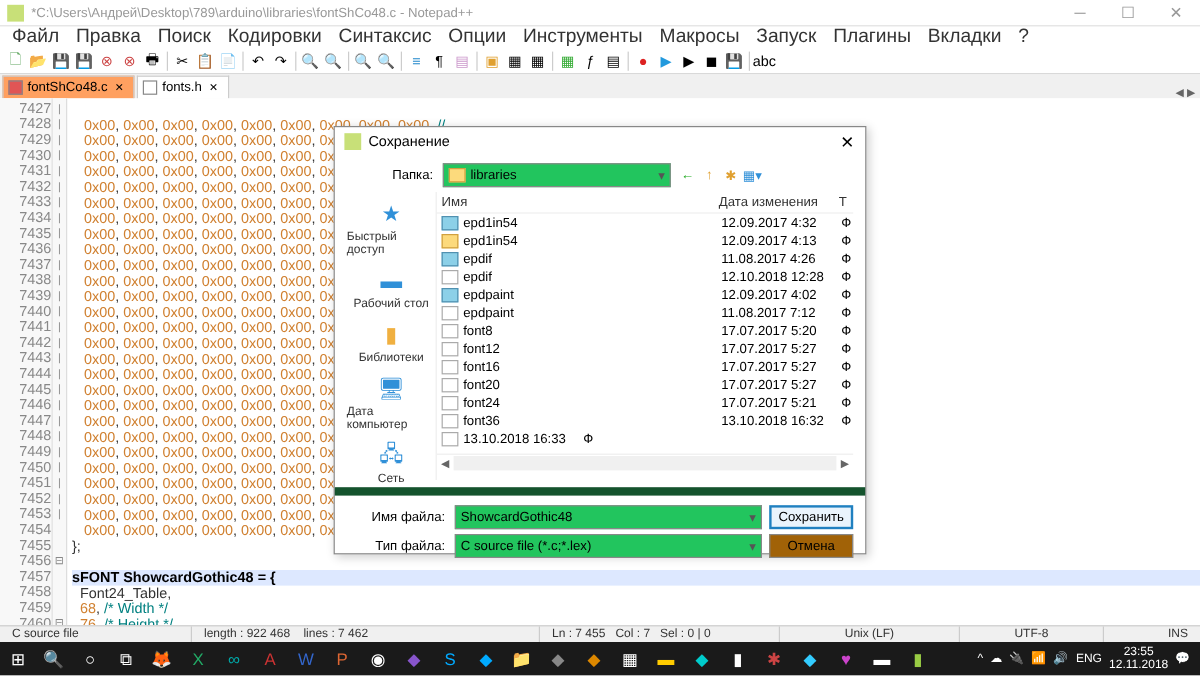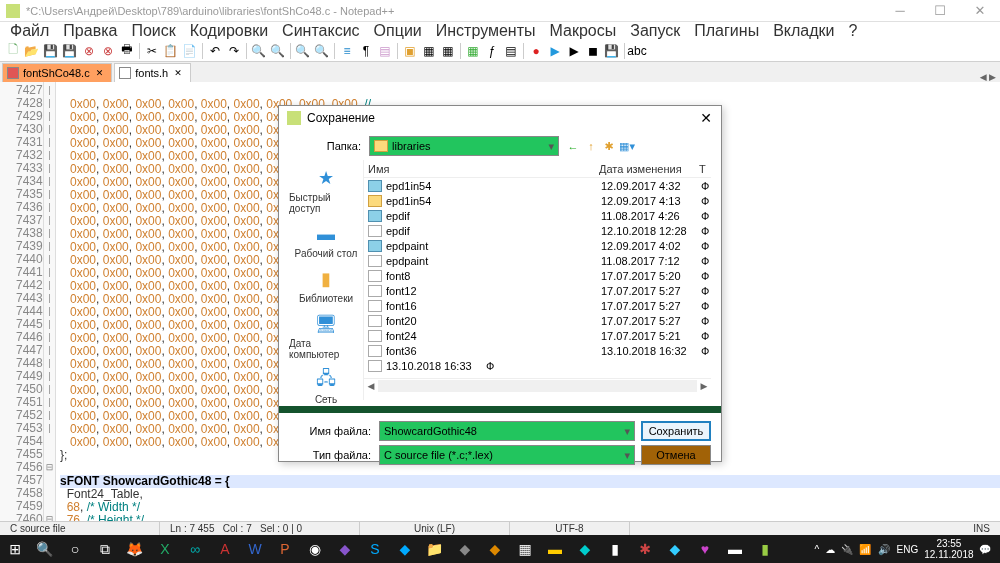--- a/index.html
+++ b/index.html
@@ -250,20 +250,23 @@
       <div>⊟</div>
       <div></div>
       <div></div>
       <div></div>
     </div>
   <div class="code" id="code"><div class="code-line">   <span class="hex">0x00</span><span class="punct">, </span><span class="hex">0x00</span><span class="punct">, </span><span class="hex">0x00</span><span class="punct">, </span><span class="hex">0x00</span><span class="punct">, </span><span class="hex">0x00</span><span class="punct">, </span><span class="hex">0x00</span><span class="punct">, </span><span class="hex">0x00</span><span class="punct">, </span><span class="hex">0x00</span><span class="punct">, </span><span class="hex">0x00</span><span class="punct">, </span><span class="comment">//</span></div><div class="code-line">   <span class="hex">0x00</span><span class="punct">, </span><span class="hex">0x00</span><span class="punct">, </span><span class="hex">0x00</span><span class="punct">, </span><span class="hex">0x00</span><span class="punct">, </span><span class="hex">0x00</span><span class="punct">, </span><span class="hex">0x00</span><span class="punct">, </span><span class="hex">0x00</span><span class="punct">, </span><span class="hex">0x00</span><span class="punct">, </span><span class="hex">0x00</span><span class="punct">, </span><span class="comment">//</span></div><div class="code-line">   <span class="hex">0x00</span><span class="punct">, </span><span class="hex">0x00</span><span class="punct">, </span><span class="hex">0x00</span><span class="punct">, </span><span class="hex">0x00</span><span class="punct">, </span><span class="hex">0x00</span><span class="punct">, </span><span class="hex">0x00</span><span class="punct">, </span><span class="hex">0x00</span><span class="punct">, </span><span class="hex">0x00</span><span class="punct">, </span><span class="hex">0x00</span><span class="punct">, </span><span class="comment">//</span></div><div class="code-line">   <span class="hex">0x00</span><span class="punct">, </span><span class="hex">0x00</span><span class="punct">, </span><span class="hex">0x00</span><span class="punct">, </span><span class="hex">0x00</span><span class="punct">, </span><span class="hex">0x00</span><span class="punct">, </span><span class="hex">0x00</span><span class="punct">, </span><span class="hex">0x00</span><span class="punct">, </span><span class="hex">0x00</span><span class="punct">, </span><span class="hex">0x00</span><span class="punct">, </span><span class="comment">//</span></div><div class="code-line">   <span class="hex">0x00</span><span class="punct">, </span><span class="hex">0x00</span><span class="punct">, </span><span class="hex">0x00</span><span class="punct">, </span><span class="hex">0x00</span><span class="punct">, </span><span class="hex">0x00</span><span class="punct">, </span><span class="hex">0x00</span><span class="punct">, </span><span class="hex">0x00</span><span class="punct">, </span><span class="hex">0x00</span><span class="punct">, </span><span class="hex">0x00</span><span class="punct">, </span><span class="comment">//</span></div><div class="code-line">   <span class="hex">0x00</span><span class="punct">, </span><span class="hex">0x00</span><span class="punct">, </span><span class="hex">0x00</span><span class="punct">, </span><span class="hex">0x00</span><span class="punct">, </span><span class="hex">0x00</span><span class="punct">, </span><span class="hex">0x00</span><span class="punct">, </span><span class="hex">0x00</span><span class="punct">, </span><span class="hex">0x00</span><span class="punct">, </span><span class="hex">0x00</span><span class="punct">, </span><span class="comment">//</span></div><div class="code-line">   <span class="hex">0x00</span><span class="punct">, </span><span class="hex">0x00</span><span class="punct">, </span><span class="hex">0x00</span><span class="punct">, </span><span class="hex">0x00</span><span class="punct">, </span><span class="hex">0x00</span><span class="punct">, </span><span class="hex">0x00</span><span class="punct">, </span><span class="hex">0x00</span><span class="punct">, </span><span class="hex">0x00</span><span class="punct">, </span><span class="hex">0x00</span><span class="punct">, </span><span class="comment">//</span></div><div class="code-line">   <span class="hex">0x00</span><span class="punct">, </span><span class="hex">0x00</span><span class="punct">, </span><span class="hex">0x00</span><span class="punct">, </span><span class="hex">0x00</span><span class="punct">, </span><span class="hex">0x00</span><span class="punct">, </span><span class="hex">0x00</span><span class="punct">, </span><span class="hex">0x00</span><span class="punct">, </span><span class="hex">0x00</span><span class="punct">, </span><span class="hex">0x00</span><span class="punct">, </span><span class="comment">//</span></div><div class="code-line">   <span class="hex">0x00</span><span class="punct">, </span><span class="hex">0x00</span><span class="punct">, </span><span class="hex">0x00</span><span class="punct">, </span><span class="hex">0x00</span><span class="punct">, </span><span class="hex">0x00</span><span class="punct">, </span><span class="hex">0x00</span><span class="punct">, </span><span class="hex">0x00</span><span class="punct">, </span><span class="hex">0x00</span><span class="punct">, </span><span class="hex">0x00</span><span class="punct">, </span><span class="comment">//</span></div><div class="code-line">   <span class="hex">0x00</span><span class="punct">, </span><span class="hex">0x00</span><span class="punct">, </span><span class="hex">0x00</span><span class="punct">, </span><span class="hex">0x00</span><span class="punct">, </span><span class="hex">0x00</span><span class="punct">, </span><span class="hex">0x00</span><span class="punct">, </span><span class="hex">0x00</span><span class="punct">, </span><span class="hex">0x00</span><span class="punct">, </span><span class="hex">0x00</span><span class="punct">, </span><span class="comment">//</span></div><div class="code-line">   <span class="hex">0x00</span><span class="punct">, </span><span class="hex">0x00</span><span class="punct">, </span><span class="hex">0x00</span><span class="punct">, </span><span class="hex">0x00</span><span class="punct">, </span><span class="hex">0x00</span><span class="punct">, </span><span class="hex">0x00</span><span class="punct">, </span><span class="hex">0x00</span><span class="punct">, </span><span class="hex">0x00</span><span class="punct">, </span><span class="hex">0x00</span><span class="punct">, </span><span class="comment">//</span></div><div class="code-line">   <span class="hex">0x00</span><span class="punct">, </span><span class="hex">0x00</span><span class="punct">, </span><span class="hex">0x00</span><span class="punct">, </span><span class="hex">0x00</span><span class="punct">, </span><span class="hex">0x00</span><span class="punct">, </span><span class="hex">0x00</span><span class="punct">, </span><span class="hex">0x00</span><span class="punct">, </span><span class="hex">0x00</span><span class="punct">, </span><span class="hex">0x00</span><span class="punct">, </span><span class="comment">//</span></div><div class="code-line">   <span class="hex">0x00</span><span class="punct">, </span><span class="hex">0x00</span><span class="punct">, </span><span class="hex">0x00</span><span class="punct">, </span><span class="hex">0x00</span><span class="punct">, </span><span class="hex">0x00</span><span class="punct">, </span><span class="hex">0x00</span><span class="punct">, </span><span class="hex">0x00</span><span class="punct">, </span><span class="hex">0x00</span><span class="punct">, </span><span class="hex">0x00</span><span class="punct">, </span><span class="comment">//</span></div><div class="code-line">   <span class="hex">0x00</span><span class="punct">, </span><span class="hex">0x00</span><span class="punct">, </span><span class="hex">0x00</span><span class="punct">, </span><span class="hex">0x00</span><span class="punct">, </span><span class="hex">0x00</span><span class="punct">, </span><span class="hex">0x00</span><span class="punct">, </span><span class="hex">0x00</span><span class="punct">, </span><span class="hex">0x00</span><span class="punct">, </span><span class="hex">0x00</span><span class="punct">, </span><span class="comment">//</span></div><div class="code-line">   <span class="hex">0x00</span><span class="punct">, </span><span class="hex">0x00</span><span class="punct">, </span><span class="hex">0x00</span><span class="punct">, </span><span class="hex">0x00</span><span class="punct">, </span><span class="hex">0x00</span><span class="punct">, </span><span class="hex">0x00</span><span class="punct">, </span><span class="hex">0x00</span><span class="punct">, </span><span class="hex">0x00</span><span class="punct">, </span><span class="hex">0x00</span><span class="punct">, </span><span class="comment">//</span></div><div class="code-line">   <span class="hex">0x00</span><span class="punct">, </span><span class="hex">0x00</span><span class="punct">, </span><span class="hex">0x00</span><span class="punct">, </span><span class="hex">0x00</span><span class="punct">, </span><span class="hex">0x00</span><span class="punct">, </span><span class="hex">0x00</span><span class="punct">, </span><span class="hex">0x00</span><span class="punct">, </span><span class="hex">0x00</span><span class="punct">, </span><span class="hex">0x00</span><span class="punct">, </span><span class="comment">//</span></div><div class="code-line">   <span class="hex">0x00</span><span class="punct">, </span><span class="hex">0x00</span><span class="punct">, </span><span class="hex">0x00</span><span class="punct">, </span><span class="hex">0x00</span><span class="punct">, </span><span class="hex">0x00</span><span class="punct">, </span><span class="hex">0x00</span><span class="punct">, </span><span class="hex">0x00</span><span class="punct">, </span><span class="hex">0x00</span><span class="punct">, </span><span class="hex">0x00</span><span class="punct">, </span><span class="comment">//</span></div><div class="code-line">   <span class="hex">0x00</span><span class="punct">, </span><span class="hex">0x00</span><span class="punct">, </span><span class="hex">0x00</span><span class="punct">, </span><span class="hex">0x00</span><span class="punct">, </span><span class="hex">0x00</span><span class="punct">, </span><span class="hex">0x00</span><span class="punct">, </span><span class="hex">0x00</span><span class="punct">, </span><span class="hex">0x00</span><span class="punct">, </span><span class="hex">0x00</span><span class="punct">, </span><span class="comment">//</span></div><div class="code-line">   <span class="hex">0x00</span><span class="punct">, </span><span class="hex">0x00</span><span class="punct">, </span><span class="hex">0x00</span><span class="punct">, </span><span class="hex">0x00</span><span class="punct">, </span><span class="hex">0x00</span><span class="punct">, </span><span class="hex">0x00</span><span class="punct">, </span><span class="hex">0x00</span><span class="punct">, </span><span class="hex">0x00</span><span class="punct">, </span><span class="hex">0x00</span><span class="punct">, </span><span class="comment">//</span></div><div class="code-line">   <span class="hex">0x00</span><span class="punct">, </span><span class="hex">0x00</span><span class="punct">, </span><span class="hex">0x00</span><span class="punct">, </span><span class="hex">0x00</span><span class="punct">, </span><span class="hex">0x00</span><span class="punct">, </span><span class="hex">0x00</span><span class="punct">, </span><span class="hex">0x00</span><span class="punct">, </span><span class="hex">0x00</span><span class="punct">, </span><span class="hex">0x00</span><span class="punct">, </span><span class="comment">//</span></div><div class="code-line">   <span class="hex">0x00</span><span class="punct">, </span><span class="hex">0x00</span><span class="punct">, </span><span class="hex">0x00</span><span class="punct">, </span><span class="hex">0x00</span><span class="punct">, </span><span class="hex">0x00</span><span class="punct">, </span><span class="hex">0x00</span><span class="punct">, </span><span class="hex">0x00</span><span class="punct">, </span><span class="hex">0x00</span><span class="punct">, </span><span class="hex">0x00</span><span class="punct">, </span><span class="comment">//</span></div><div class="code-line">   <span class="hex">0x00</span><span class="punct">, </span><span class="hex">0x00</span><span class="punct">, </span><span class="hex">0x00</span><span class="punct">, </span><span class="hex">0x00</span><span class="punct">, </span><span class="hex">0x00</span><span class="punct">, </span><span class="hex">0x00</span><span class="punct">, </span><span class="hex">0x00</span><span class="punct">, </span><span class="hex">0x00</span><span class="punct">, </span><span class="hex">0x00</span><span class="punct">, </span><span class="comment">//</span></div><div class="code-line">   <span class="hex">0x00</span><span class="punct">, </span><span class="hex">0x00</span><span class="punct">, </span><span class="hex">0x00</span><span class="punct">, </span><span class="hex">0x00</span><span class="punct">, </span><span class="hex">0x00</span><span class="punct">, </span><span class="hex">0x00</span><span class="punct">, </span><span class="hex">0x00</span><span class="punct">, </span><span class="hex">0x00</span><span class="punct">, </span><span class="hex">0x00</span><span class="punct">, </span><span class="comment">//</span></div><div class="code-line">   <span class="hex">0x00</span><span class="punct">, </span><span class="hex">0x00</span><span class="punct">, </span><span class="hex">0x00</span><span class="punct">, </span><span class="hex">0x00</span><span class="punct">, </span><span class="hex">0x00</span><span class="punct">, </span><span class="hex">0x00</span><span class="punct">, </span><span class="hex">0x00</span><span class="punct">, </span><span class="hex">0x00</span><span class="punct">, </span><span class="hex">0x00</span><span class="punct">, </span><span class="comment">//</span></div><div class="code-line">   <span class="hex">0x00</span><span class="punct">, </span><span class="hex">0x00</span><span class="punct">, </span><span class="hex">0x00</span><span class="punct">, </span><span class="hex">0x00</span><span class="punct">, </span><span class="hex">0x00</span><span class="punct">, </span><span class="hex">0x00</span><span class="punct">, </span><span class="hex">0x00</span><span class="punct">, </span><span class="hex">0x00</span><span class="punct">, </span><span class="hex">0x00</span><span class="punct">, </span><span class="comment">//</span></div><div class="code-line">   <span class="hex">0x00</span><span class="punct">, </span><span class="hex">0x00</span><span class="punct">, </span><span class="hex">0x00</span><span class="punct">, </span><span class="hex">0x00</span><span class="punct">, </span><span class="hex">0x00</span><span class="punct">, </span><span class="hex">0x00</span><span class="punct">, </span><span class="hex">0x00</span><span class="punct">, </span><span class="hex">0x00</span><span class="punct">, </span><span class="hex">0x00</span><span class="punct">, </span><span class="comment">//</span></div><div class="code-line">   <span class="hex">0x00</span><span class="punct">, </span><span class="hex">0x00</span><span class="punct">, </span><span class="hex">0x00</span><span class="punct">, </span><span class="hex">0x00</span><span class="punct">, </span><span class="hex">0x00</span><span class="punct">, </span><span class="hex">0x00</span><span class="punct">, </span><span class="hex">0x00</span><span class="punct">, </span><span class="hex">0x00</span><span class="punct">, </span><span class="hex">0x00</span><span class="punct">, </span><span class="comment">//</span></div><div class="code-line"><span class="punct">};</span></div><div class="code-line"><span class="punct"></span></div><div class="code-line hl"><span class="kw">sFONT ShowcardGothic48 = {</span></div><div class="code-line"><span class="punct">  Font24_Table,</span></div><div class="code-line">  <span class="num">68</span><span class="punct">, </span><span class="comment">/* Width */</span></div><div class="code-line">  <span class="num">76</span><span class="punct">, </span><span class="comment">/* Height */</span></div><div class="code-line"><span class="punct">};</span></div></div>
 </div>
 
 <div class="statusbar">
   <div class="status-cell" style="width:160px">C source file</div>
+  <div class="status-cell" style="width:290px">
+    <span>length : 922 468</span>&nbsp;&nbsp;&nbsp;&nbsp;<span>lines : 7 462</span>
+  </div>
   <div class="status-cell" style="width:200px">
     <span>Ln : 7 455</span>&nbsp;&nbsp;&nbsp;<span>Col : 7</span>&nbsp;&nbsp;&nbsp;<span>Sel : 0 | 0</span>
   </div>
   <div class="status-cell" style="width:150px;justify-content:center">Unix (LF)</div>
   <div class="status-cell" style="width:120px;justify-content:center">UTF-8</div>
   <div class="status-cell" style="flex:1;justify-content:flex-end;border:0">INS</div>
 </div>
 
 <div class="dialog">
   <div class="dlg-title">

